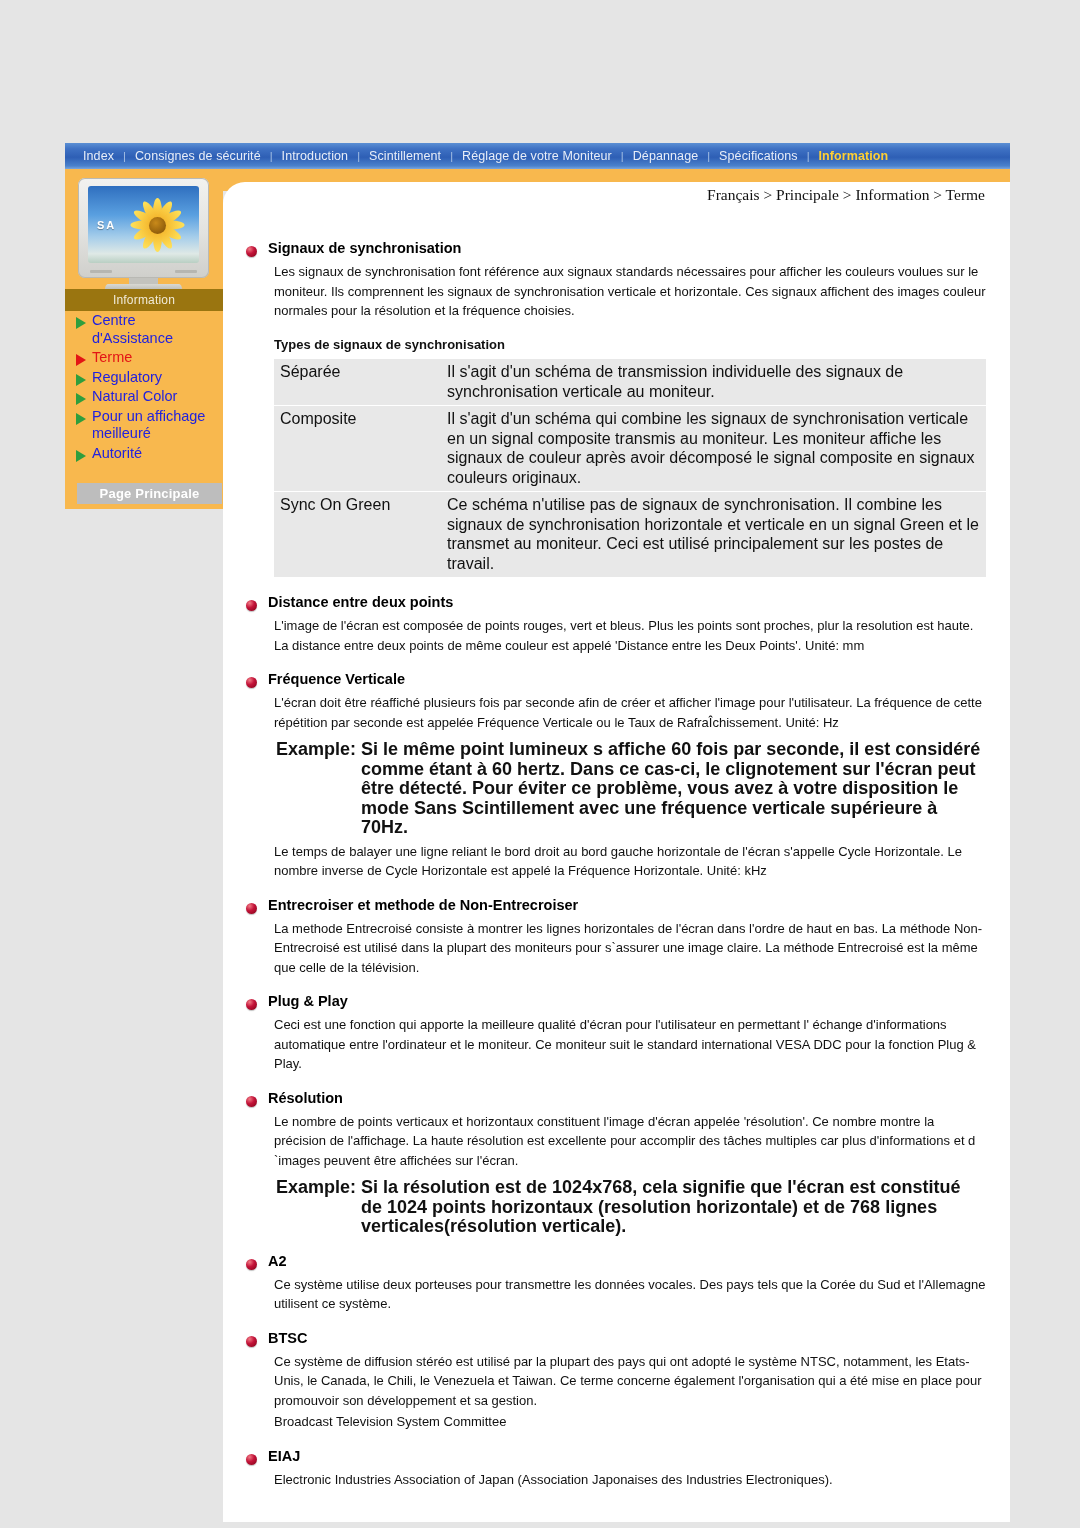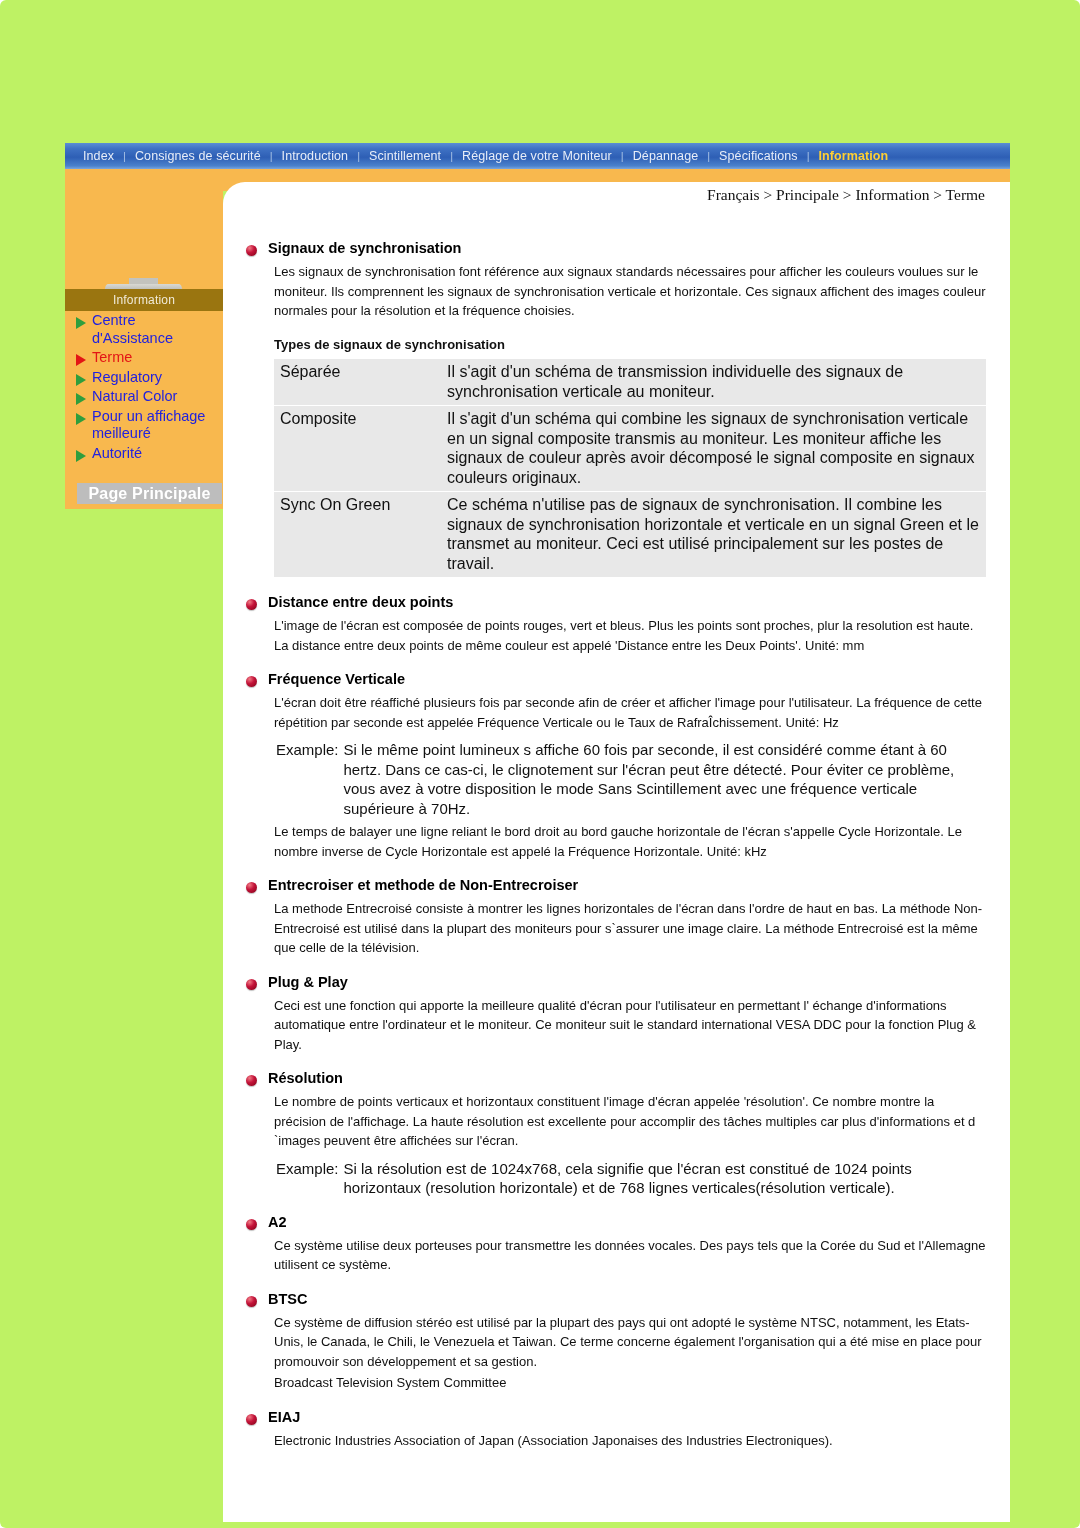--- a/index.html
+++ b/index.html
@@ -12,22 +12,21 @@
     height: 1528px;
     font-family: "Liberation Sans", sans-serif;
     color: #000000;
     overflow: hidden;
   }
 
   #page {
     position: relative;
     width: 1080px;
     height: 1528px;
-    background: #bef264;
-    border-radius: 6px;
+    background: #e5e5e5;
   }
 
   
   #navbar {
     position: absolute;
     left: 65px;
     top: 143px;
     width: 945px;
     height: 26px;
     background: linear-gradient(to bottom, #5b8fd4 0%, #3f72c4 22%, #2e5fb5 55%, #4a81cc 88%, #7aa6de 100%);
@@ -204,21 +203,21 @@
   .side-link.current .side-label { color: #e31515; }
 
   #main-page-btn {
     position: absolute;
     left: 77px;
     top: 483px;
     width: 145px;
     height: 21px;
     background: #bdbdbd;
     color: #ffffff;
-    font-size: 16px;
+    font-size: 13px;
     font-weight: bold;
     display: flex;
     align-items: center;
     justify-content: center;
     letter-spacing: .2px;
   }
 
   
   #breadcrumb {
     position: absolute;
@@ -233,21 +232,21 @@
 
   
   #doc {
     position: absolute;
     left: 246px;
     top: 240px;
     width: 740px;
   }
   .sec-head {
     display: flex;
-    align-items: center;
+    align-items: flex-end;
     margin-top: 16px;
     margin-bottom: 5px;
   }
   .sec-head:first-child { margin-top: 0; }
   .ball {
     width: 11px; height: 11px;
     border-radius: 50%;
     margin-top: 4px;
     margin-right: 11px;
     flex: 0 0 auto;
@@ -261,24 +260,25 @@
     line-height: 17px;
   }
   .para {
     margin: 0 0 2px 28px;
     font-size: 13px;
     line-height: 19.5px;
     color: #111111;
   }
   .example {
     margin: 8px 0 4px 30px;
-    font-size: 15px;
+    font-size: 18px;
     line-height: 19.5px;
     color: #111111;
     display: flex;
+    font-weight: bold;
   }
   .example .ex-key { flex: 0 0 auto; padding-right: 5px; }
   .example .ex-body { flex: 1 1 auto; }
 
   
   table.sync-table {
     margin: 4px 0 4px 28px;
     border-collapse: collapse;
     width: 712px;
     background: #e8e8e8;
@@ -315,20 +315,42 @@
       <span class="nav-item">Spécifications</span>
       <span class="nav-sep">|</span>
       <span class="nav-item active">Information</span>
     </div>
 
   <div id="sidebar-bg"></div>
   <div id="sidebar"></div>
   <div id="content-panel"></div>
 
   <div id="monitor-wrap">
+    <div class="mon-body">
+      <div class="mon-screen">
+        <div class="mon-brand">SA</div>
+        <div class="flower">
+          <div class="petal" style="transform:rotate(0deg)"></div>
+          <div class="petal" style="transform:rotate(30deg)"></div>
+          <div class="petal" style="transform:rotate(60deg)"></div>
+          <div class="petal" style="transform:rotate(90deg)"></div>
+          <div class="petal" style="transform:rotate(120deg)"></div>
+          <div class="petal" style="transform:rotate(150deg)"></div>
+          <div class="petal" style="transform:rotate(180deg)"></div>
+          <div class="petal" style="transform:rotate(210deg)"></div>
+          <div class="petal" style="transform:rotate(240deg)"></div>
+          <div class="petal" style="transform:rotate(270deg)"></div>
+          <div class="petal" style="transform:rotate(300deg)"></div>
+          <div class="petal" style="transform:rotate(330deg)"></div>
+          <div class="flower-core"></div>
+        </div>
+      </div>
+      <div class="mon-vent l"></div>
+      <div class="mon-vent r"></div>
+    </div>
     <div class="mon-stand-neck"></div>
     <div class="mon-stand-base"></div>
   </div>
 
   <div id="info-label">Information</div>
 
   <div id="side-links">
       <div class="side-link">
         <span class="tri"></span>
         <span class="side-label">Centre

